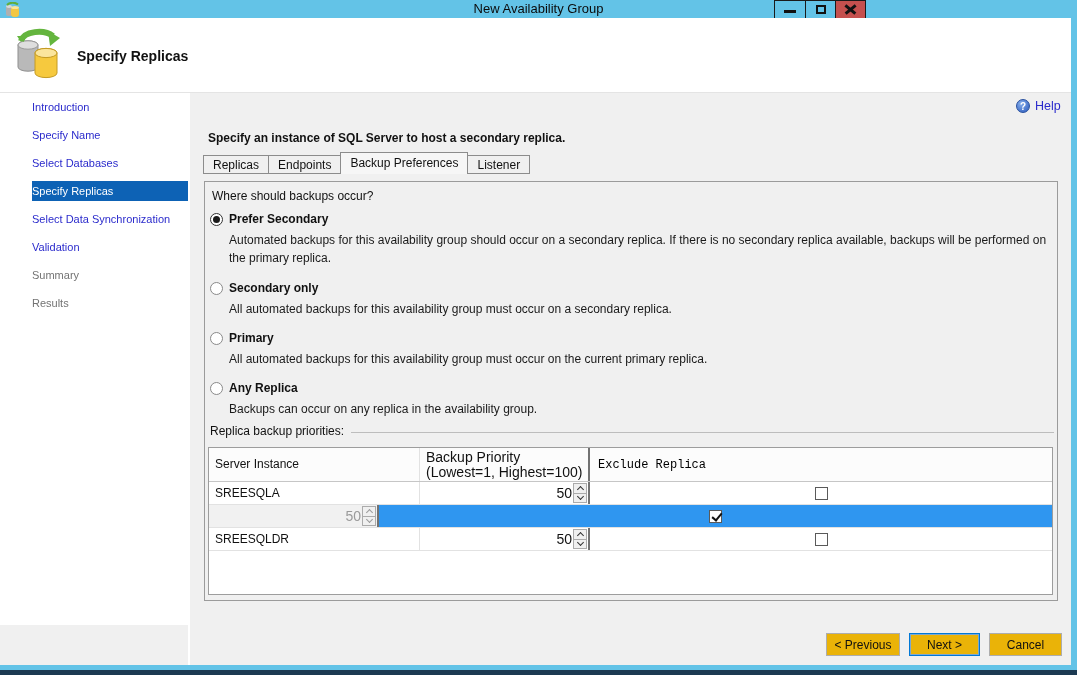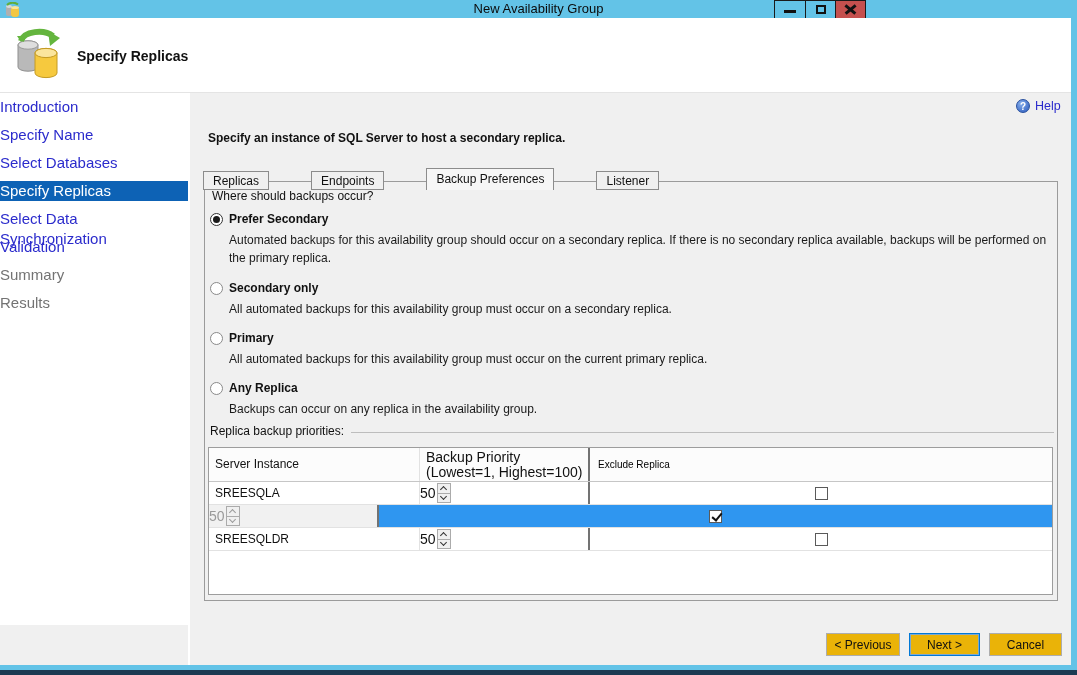--- a/index.html
+++ b/index.html
@@ -27,32 +27,32 @@
   
   .content-bg { position:absolute; left:0; top:18px; width:1071px; height:647px; background:#f0f0f0; }
   .bottom-dark { position:absolute; left:0; bottom:0; width:1077px; height:5px; background:#1c3a52; }
   
   .header { position:absolute; left:0; top:18px; width:1071px; height:75px; background:#ffffff; border-bottom:1px solid #e4e4e4; }
   .header-icon { position:absolute; left:10px; top:9px; width:54px; height:54px; }
   .header-title { position:absolute; left:77px; top:30px; font-size:14px; font-weight:bold; color:#111; }
   
   .sidebar { position:absolute; left:0; top:93px; width:188px; height:532px; background:#ffffff; }
   .sidebar-divider { position:absolute; left:188px; top:93px; width:2px; height:572px; background:#ffffff; }
-  .side-item { height:20px; line-height:20px; margin-bottom:8px; font-size:15px; color:#2b2bcc; cursor:default; }
+  .side-item { height:20px; line-height:20px; margin-bottom:8px; font-size:11px; color:#2b2bcc; cursor:default;margin-left:32px; }
   .side-item:first-child { margin-top:4px; }
   .side-item.active { background:#0d62b5; color:#ffffff; }
   .side-item.disabled { color:#737373; }
   
   .help { position:absolute; left:1016px; top:99px; display:flex; align-items:center; }
   .help-icon { width:14px; height:14px; border-radius:50%; background:radial-gradient(circle at 35% 30%, #86aeea, #2b5bbf);
     color:#fff; font-size:10px; font-weight:bold; text-align:center; line-height:14px; border:1px solid #274f9e; }
   .help-label { margin-left:5px; font-size:12.5px; color:#2b2bcc; }
   
   .heading { position:absolute; left:208px; top:131px; font-size:12px; font-weight:bold; color:#111; }
-  .tabs { position:absolute; left:204px; top:168px; height:22px; display:flex; align-items:flex-end; z-index:3;gap:43px; }
+  .tabs { position:absolute; left:204px; top:152px; height:22px; display:flex; align-items:flex-end; z-index:3; }
   .tab { height:19px; line-height:18px; padding:0 9px; font-size:12px; color:#111; background:#f0f0f0;
     border:1px solid #8c8c8c; margin-left:-1px; }
   .tab.active { height:22px; line-height:21px; background:#f6f6f6; border-bottom:none; position:relative; z-index:4; }
   .panel { position:absolute; left:204px; top:181px; width:854px; height:420px; background:#f0f0f0; border:1px solid #9b9b9b; z-index:1; }
   .question { position:absolute; left:212px; top:189px; font-size:12px; color:#111; z-index:2; }
   .radio { position:absolute; width:13px; height:13px; border:1px solid #8a8a8a; border-radius:50%; background:#fff; z-index:2; }
   .radio.checked { border-color:#333; }
   .radio.checked::after { content:""; position:absolute; left:2px; top:2px; width:7px; height:7px; border-radius:50%; background:#1a1a1a; }
   .opt-label { position:absolute; left:229px; font-size:12px; font-weight:bold; color:#111; z-index:2; }
   .opt-desc { position:absolute; left:229px; width:825px; font-size:12px; line-height:17.5px; color:#1a1a1a; z-index:2; }
@@ -61,23 +61,23 @@
   .group-line { flex:1; border-top:1px solid #bdbdbd; margin-left:7px; margin-top:2px; }
   
   .grid { position:absolute; left:208px; top:447px; width:845px; height:148px; background:#fff; border:1px solid #9d9d9d; z-index:2; }
   .g-header { display:flex; height:34px; background:#fcfcfc; border-bottom:1px solid #c6c6c6; }
   .g-row { display:flex; height:23px; background:#fff; border-bottom:1px solid #e2e2e2; }
   .cell-server { width:211px; border-right:1px solid #e2e2e2; font-size:12px; color:#111; padding-left:6px; }
   .cell-priority { width:170px; border-right:2px solid #737373; font-size:14px; color:#111; }
   .cell-exclude { flex:1; display:flex; align-items:center; justify-content:center; }
   .g-header .cell-server { line-height:33px; }
   .g-header .cell-priority { padding:2px 0 0 6px; line-height:15px; }
-  .g-header .cell-exclude { justify-content:flex-start; padding-left:8px; font-size:10px; }
+  .g-header .cell-exclude { justify-content:flex-start; padding-left:8px; font-size:12px;font-family:Liberation Mono, monospace; }
   .g-row .cell-server { line-height:22px; }
-  .g-row .cell-priority { display:flex; align-items:center; }
+  .g-row .cell-priority { display:flex; align-items:center; justify-content:flex-end; }
   .prio-value { margin-right:1px; }
   .spinner { width:14px; height:20px; display:flex; flex-direction:column; margin-right:1px; }
   .spin-btn { flex:1; background:#f0f0f0; border:1px solid #ababab; display:flex; align-items:center; justify-content:center; }
   .spin-btn + .spin-btn { margin-top:-1px; }
   .chev { width:5px; height:5px; border-right:1.4px solid #333; border-bottom:1.4px solid #333; }
   .chev.up { transform:rotate(-135deg); margin-top:3px; }
   .chev.down { transform:rotate(45deg); margin-bottom:3px; }
   .checkbox { width:13px; height:13px; background:#fff; border:1px solid #5a5a5a; position:relative; }
   .checkbox.checked::after { content:""; position:absolute; left:3.5px; top:0.5px; width:4px; height:8px;
     border-right:2px solid #111; border-bottom:2px solid #111; transform:rotate(40deg); }

